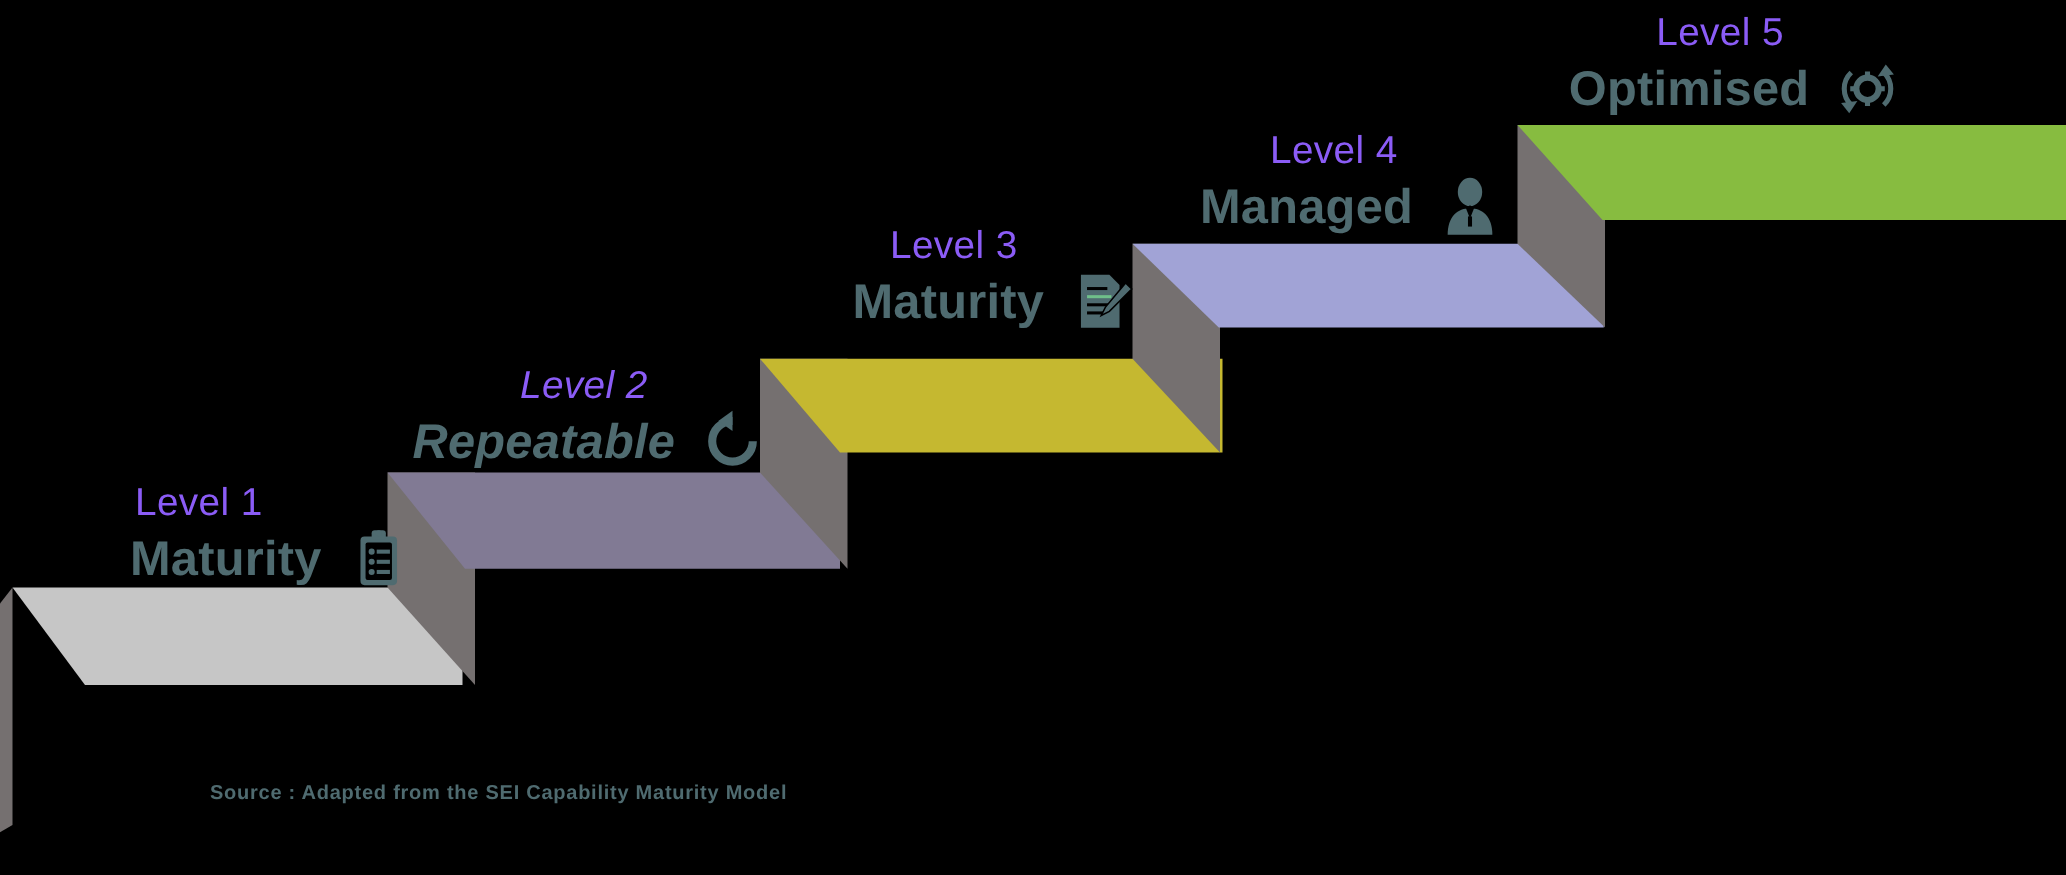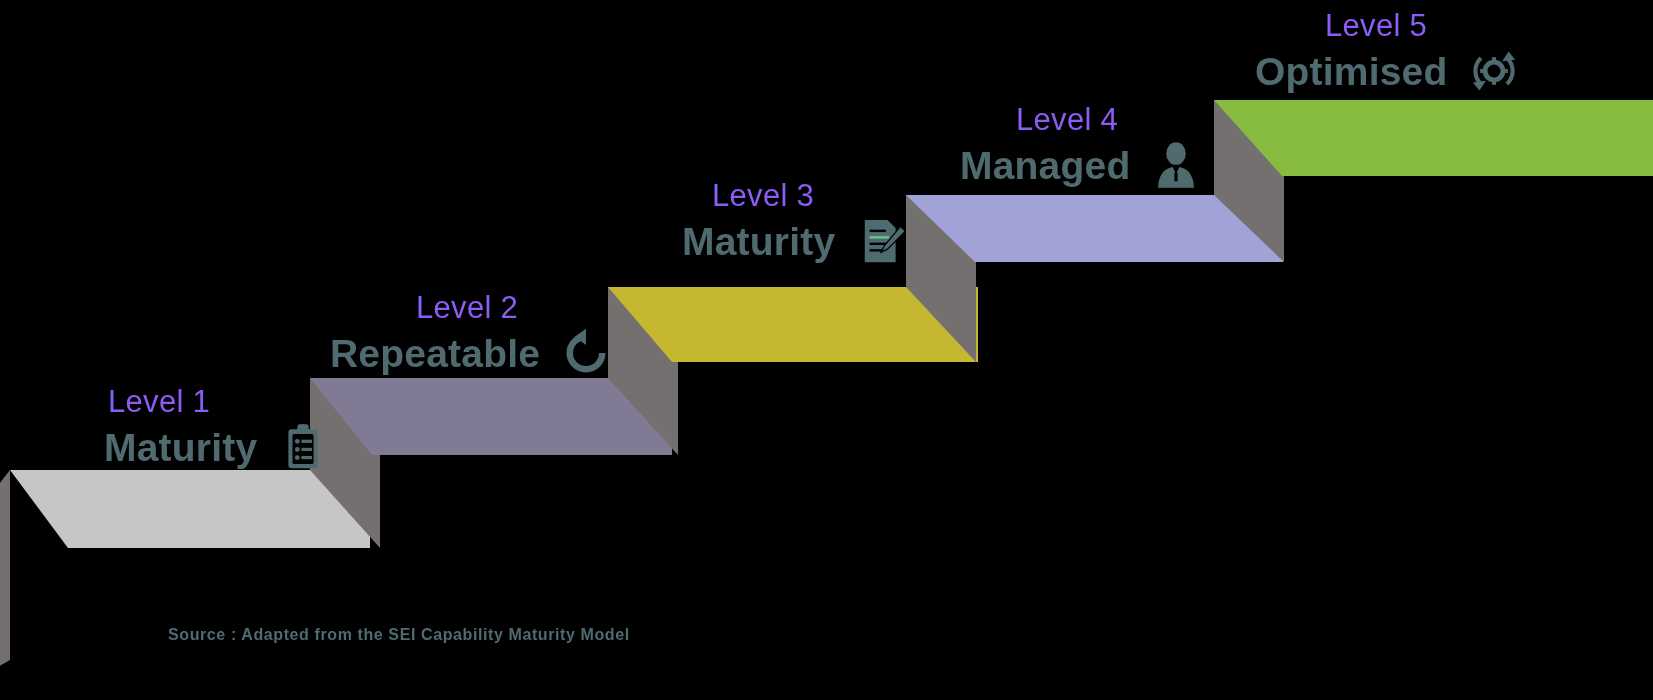--- a/index.html
+++ b/index.html
@@ -48,21 +48,21 @@
   .icon-box {
     width: 52px;
     height: 52px;
     flex: 0 0 52px;
     display: block;
   }
   .icon-box svg { display: block; width: 52px; height: 52px; }
 
   
   #label-1 { left: 104px; top: 386px; }
-  #label-2 { left: 330px; top: 292px; }
+  #label-2 { left: 330px; top: 292px; font-style: italic; }
   #label-3 { left: 682px; top: 180px; }
   #label-4 { left: 960px; top: 104px; }
   #label-5 { left: 1255px; top: 10px; }
 
   
   .label-top { display: flex; align-items: center; }
   .label-bottom { display: flex; align-items: center; gap: 20px; margin-top: 4px; text-align: right; }
 
   #label-1 .label-top { margin-left: 4px; }
   #label-2 .label-top { margin-left: 86px; }

